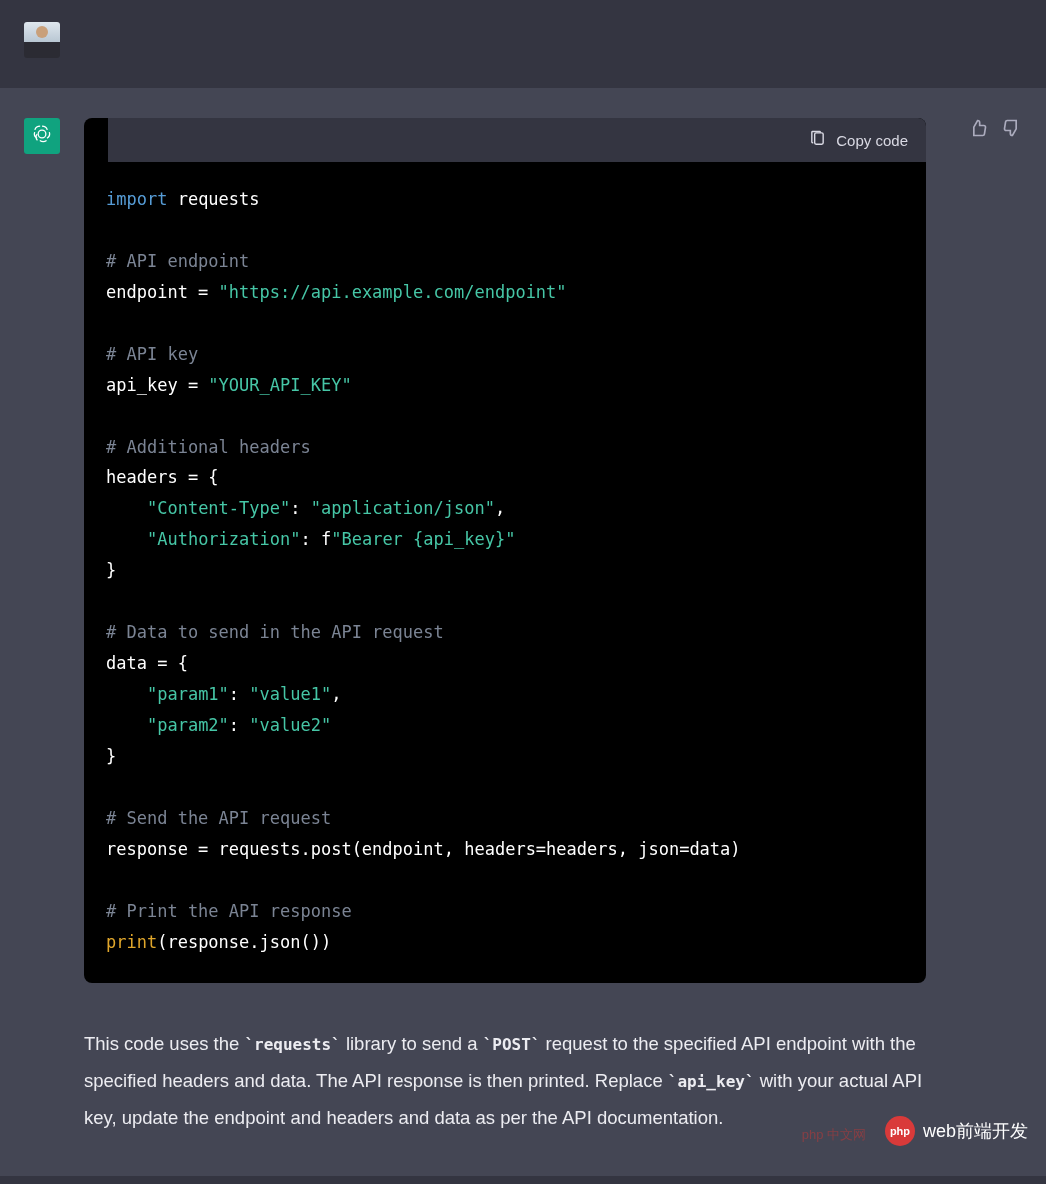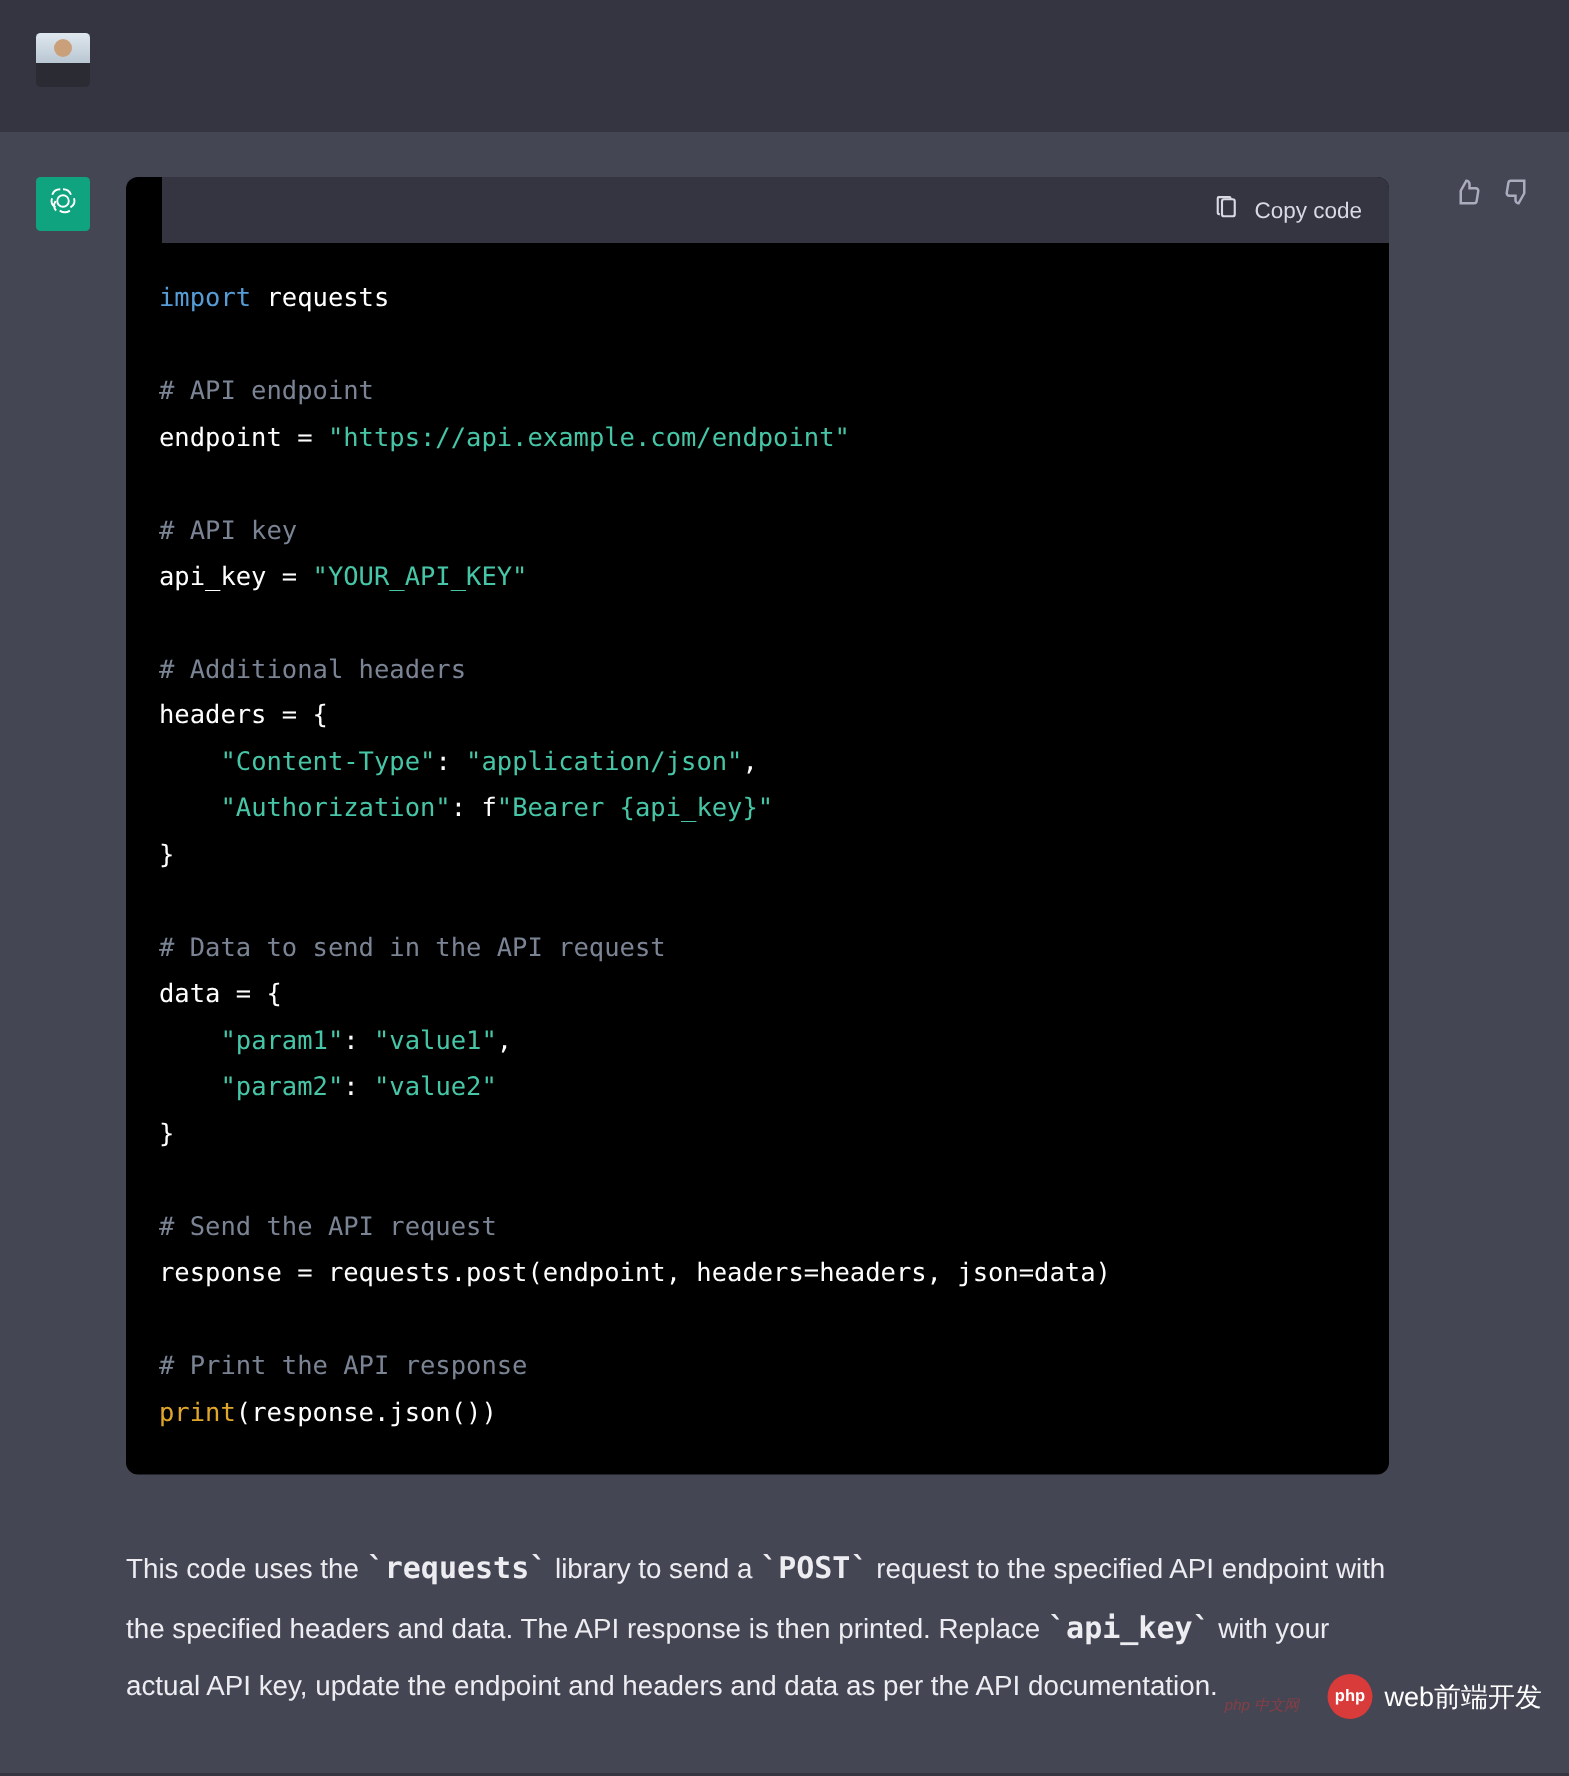--- a/index.html
+++ b/index.html
@@ -65,33 +65,33 @@
   .kw { color: #569cd6; }       
   .cm { color: #7b8494; }       
   .st { color: #46c6a6; }       
   .fn { color: #e0a62b; }       
   .explain {
     font-size: 18.5px; line-height: 2.0; padding-top: 42px;
     width: 842px;
   }
   code.inline {
     font-family: ui-monospace, "SF Mono", Menlo, Consolas, monospace;
-    font-weight: 600; font-size: 20px;
+    font-weight: 600; font-size: 16px;
   }
   .watermark {
     position: absolute; right: 18px; bottom: 38px;
     display: flex; align-items: center; gap: 8px;
     color: #fff; font-size: 18px;
   }
   .wm-dot {
     width: 30px; height: 30px; border-radius: 50%;
     background: #d93a3a; display:flex; align-items:center; justify-content:center;
     color:#fff; font-size:11px; font-weight:600;
   }
-  .subwm { position:absolute; right:180px; bottom:40px; color:#b13a3a; font-size:10px; font-style:italic; opacity:0.6;}
+  .subwm { position:absolute; right:180px; bottom:40px; color:#b13a3a; font-size:13px; opacity:0.6;}
 </style>
 </head>
 <body>
 
 <div class="user-row">
   <div class="avatar user-avatar"></div>
 </div>
 
 <div class="assistant-row">
   <div class="avatar ai-avatar">

